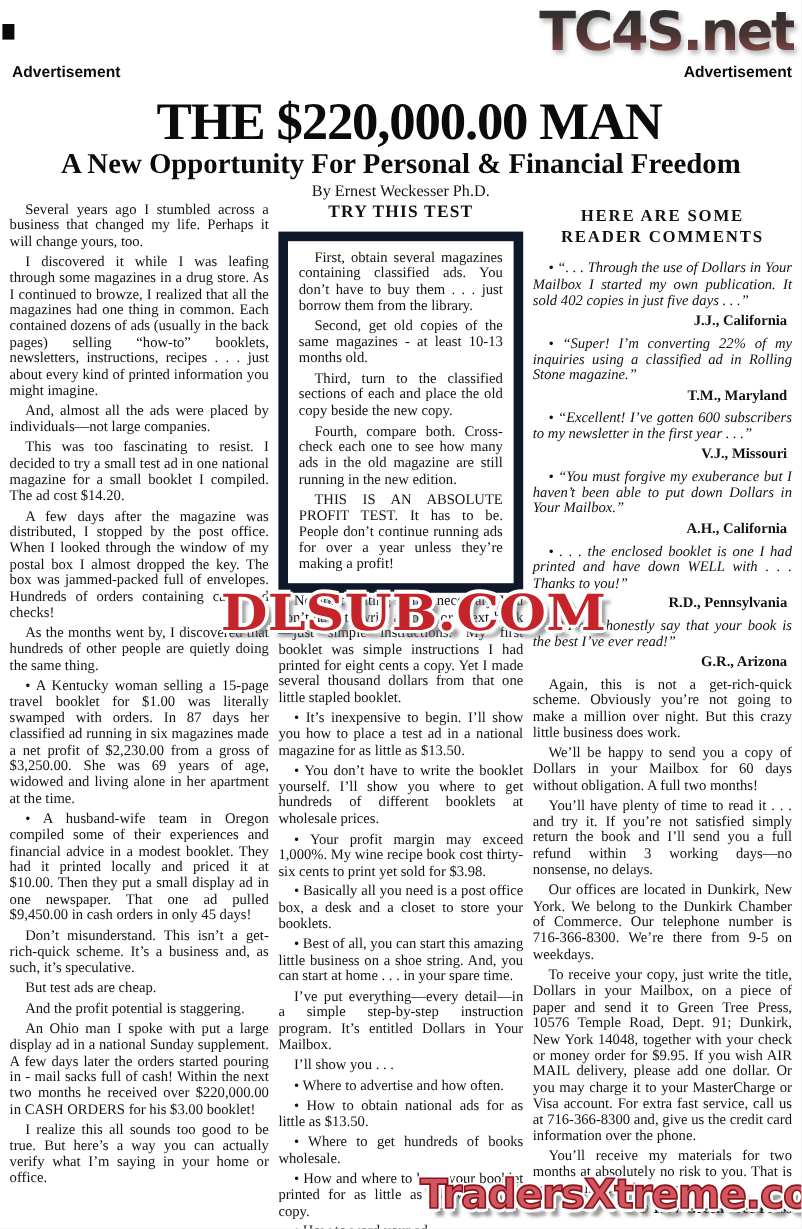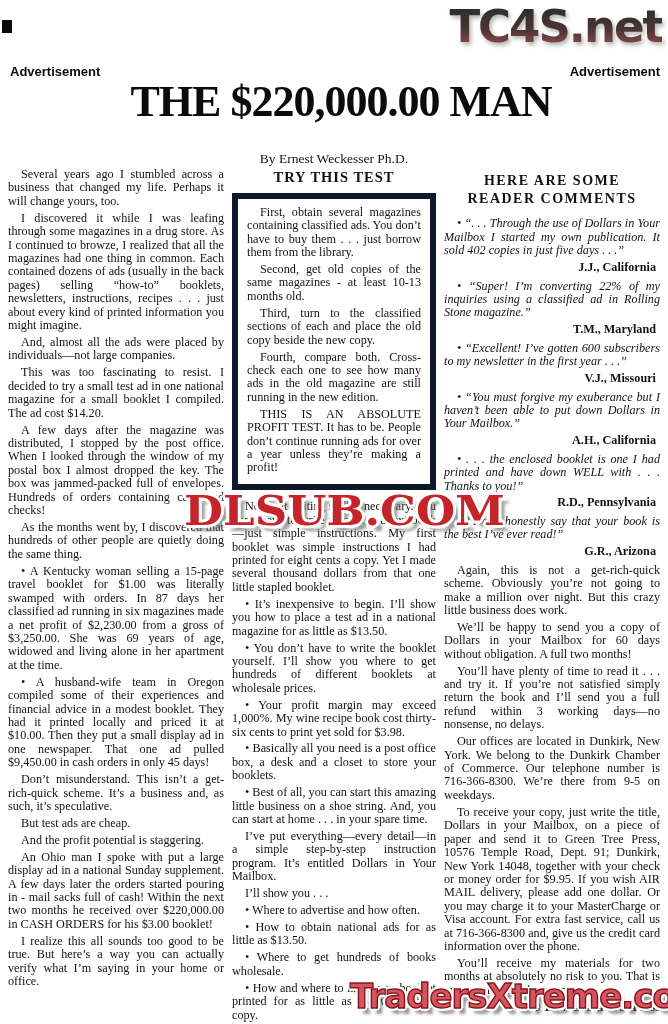--- a/index.html
+++ b/index.html
@@ -26,21 +26,21 @@
     -webkit-background-clip: text;
     background-clip: text;
     color: transparent;
     filter: drop-shadow(2px 3px 2px rgba(120,120,120,0.55));
   }
   .speck {
     position: absolute; left: 2px; top: 20px;
     width: 10px; height: 13px; background: #0a0a0a;
   }
   .adv-label {
-    position: absolute; top: 64px;
+    position: absolute; top: 52px;
     font-family: "Liberation Sans", sans-serif;
     font-weight: bold; font-size: 13px; color: #0a0a0a;
   }
   .adv-left { left: 10px; }
   .adv-right { right: 8px; }
   .main-title {
     position: absolute; top: 76px; left: 0; width: 100%;
     text-align: center;
     font-weight: bold; font-size: 44px; letter-spacing: -1px;
     color: #0b0b0b;
@@ -65,23 +65,22 @@
   .col p { margin: 0 0 3.5px 0; text-indent: 13px; }
   .byline {
     text-align: center; text-indent: 0 !important;
     font-size: 13.5px; margin-bottom: 3px !important;
   }
   .test-heading {
     text-align: center; font-size: 14.5px; letter-spacing: 1px;
     font-weight: 600; margin: 2px 0 7px 0;
   }
   .test-box {
-    border: 6px solid #0f172a;
+    border: 8px solid #0f172a;
     padding: 7px 9px 6px 9px;
-    margin-bottom: 10px;
   }
   .reader-heading {
     text-align: center; font-size: 14px; letter-spacing: 1.5px;
     font-weight: 600; line-height: 1.3; margin-bottom: 9px;
   }
   .comment-quote { font-style: italic; }
   .comment-attr {
     text-align: right; text-indent: 0 !important;
     font-weight: bold; margin: 0 4px 5px 0 !important;
   }
@@ -120,20 +119,21 @@
 <div class="page">
 
   <div class="speck"></div>
 
   <div class="logo-top wm">TC4S.net</div>
 
   <div class="adv-label adv-left">Advertisement</div>
   <div class="adv-label adv-right">Advertisement</div>
 
   <div class="main-title">THE $220,000.00 MAN</div>
+  <div class="sub-title">A New Opportunity For Personal &amp; Financial Freedom</div>
 
   <div class="columns">
 
     <div class="col col-left">
 
         <p>Several years ago I stumbled across a business that changed my life. Perhaps it will change yours, too.</p>
 
         <p>I discovered it while I was leafing through some magazines in a drug store. As I continued to browze, I realized that all the magazines had one thing in common. Each contained dozens of ads (usually in the back pages) selling “how-to” booklets, newsletters, instructions, recipes . . . just about every kind of printed information you might imagine.</p>
 
         <p>And, almost all the ads were placed by individuals—not large companies.</p>

